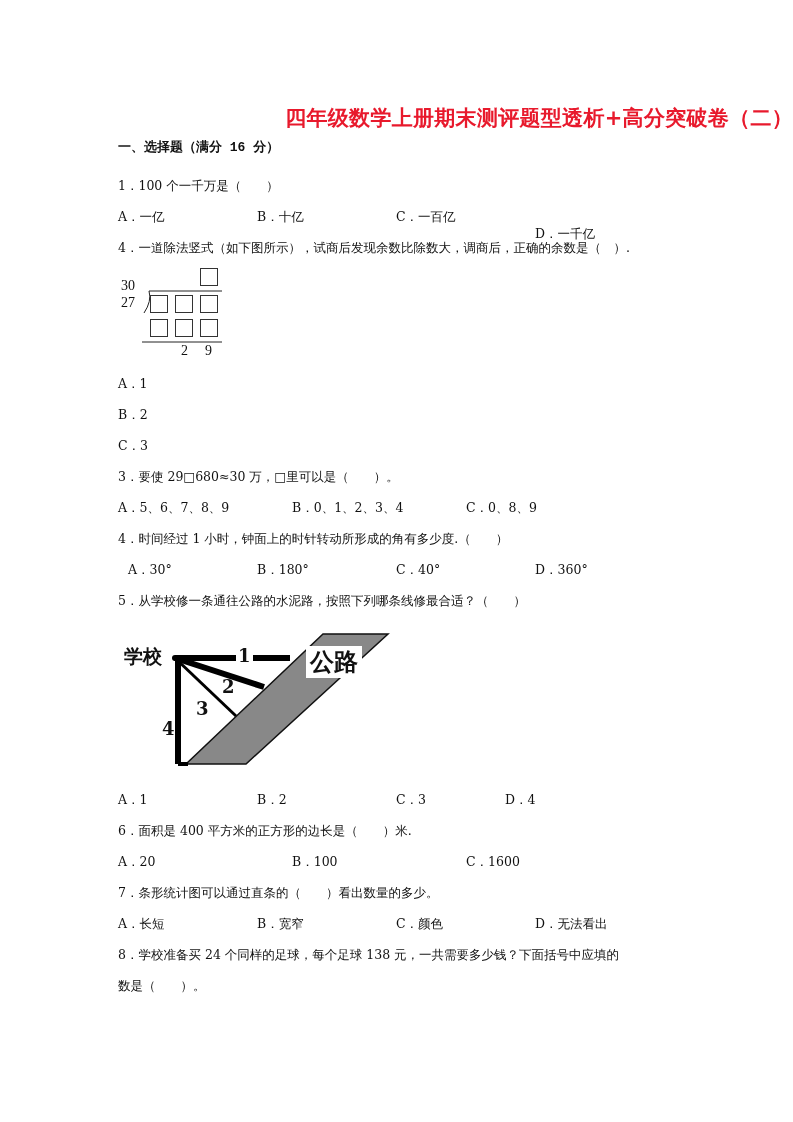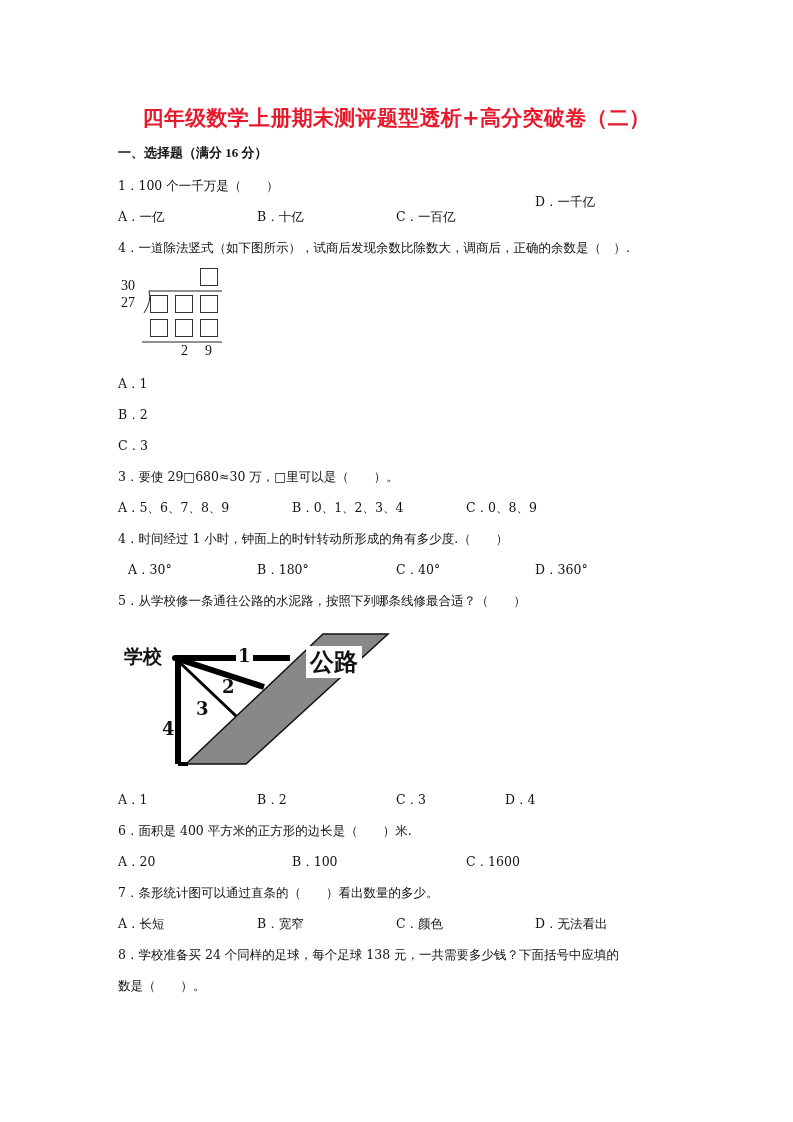--- a/index.html
+++ b/index.html
@@ -1,35 +1,35 @@
 <!DOCTYPE html>
 <html><head>
 <meta charset="utf-8">
 <style>
   html,body{margin:0;padding:0;background:#fff;}
   body{width:793px;height:1122px;position:relative;font-family:"DejaVu Serif","Liberation Serif",serif;color:#111;}
   .abs{position:absolute;}
-  .title{left:0;width:793px;top:104px;text-align:center;color:#e8192c;font-size:21px;font-weight:bold;font-family:"DejaVu Sans","Liberation Sans",sans-serif;letter-spacing:0.3px;}
-  .section{left:118px;top:144px;font-size:13px;font-weight:bold;font-family:Liberation Serif, serif;}
+  .title{left:0;width:793px;top:104px;text-align:right;color:#e8192c;font-size:21px;font-weight:bold;font-family:"DejaVu Sans","Liberation Sans",sans-serif;letter-spacing:0.3px;}
+  .section{left:118px;top:138px;font-size:13px;font-weight:bold;font-family:Liberation Mono, monospace;}
   .line{font-size:12.5px;left:118px;white-space:nowrap;}
   .opt{font-size:12.5px;white-space:nowrap;}
   .box{position:absolute;width:18px;height:18px;border:1px solid #333;box-sizing:border-box;}
   .dnum{position:absolute;font-size:14px;font-family:"Liberation Serif","DejaVu Serif",serif;}
 </style>
 </head>
 <body>
 
 <div class="abs title">四年级数学上册期末测评题型透析+高分突破卷（二）</div>
 <div class="abs section">一、选择题（满分 16 分）</div>
 
 <div class="abs line" style="top:178px">1．100 个一千万是（　　）</div>
 <div class="abs opt" style="left:118px;top:209px">A．一亿</div>
 <div class="abs opt" style="left:257px;top:209px">B．十亿</div>
 <div class="abs opt" style="left:396px;top:209px">C．一百亿</div>
-<div class="abs opt" style="left:535px;top:194px">D．一千亿</div>
+<div class="abs opt" style="left:535px;top:226px">D．一千亿</div>
 
 <div class="abs line" style="top:240px">4．一道除法竖式（如下图所示），试商后发现余数比除数大，调商后，正确的余数是（　）.</div>
 <div class="abs" style="left:118px;top:266px;width:110px;height:95px">
   <div class="box" style="left:82px;top:2px"></div>
   <div class="dnum" style="left:3px;top:12px">30</div>
   <div class="dnum" style="left:3px;top:29px">27</div>
   <svg class="abs" style="left:0;top:0" width="110" height="95">
     <path d="M31 25 L104 25 M31 25 Q34 35 26 47" stroke="#222" stroke-width="1" fill="none"></path>
     <line x1="24" y1="76" x2="104" y2="76" stroke="#222" stroke-width="1"></line>
   </svg>

